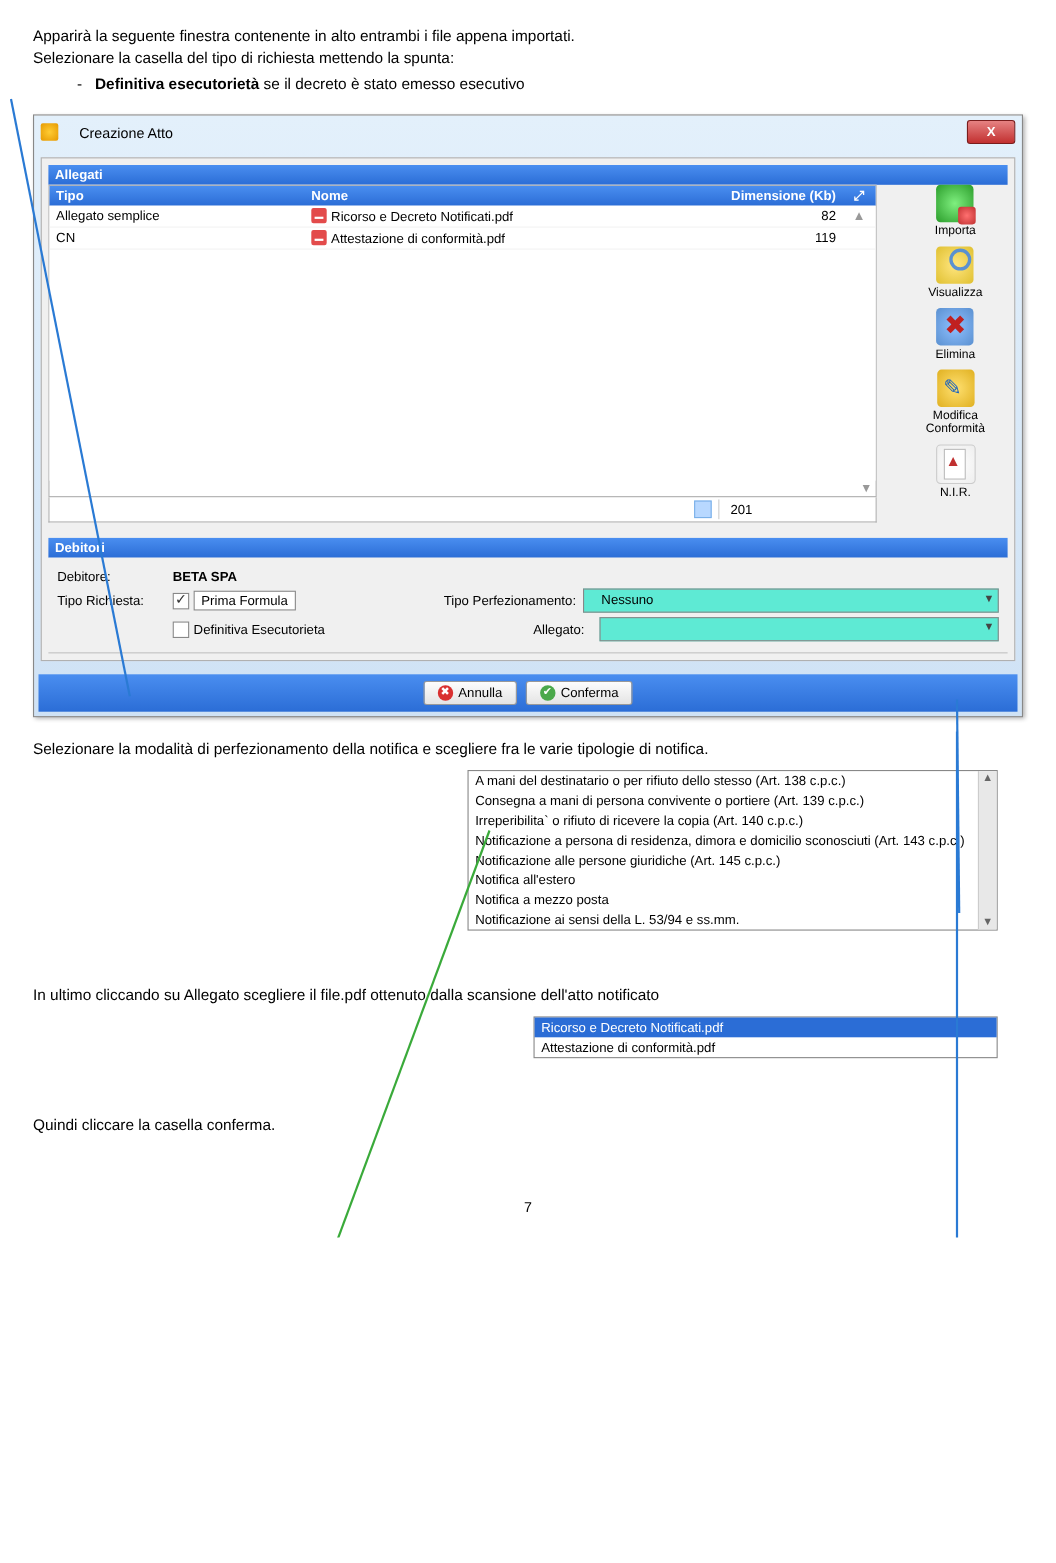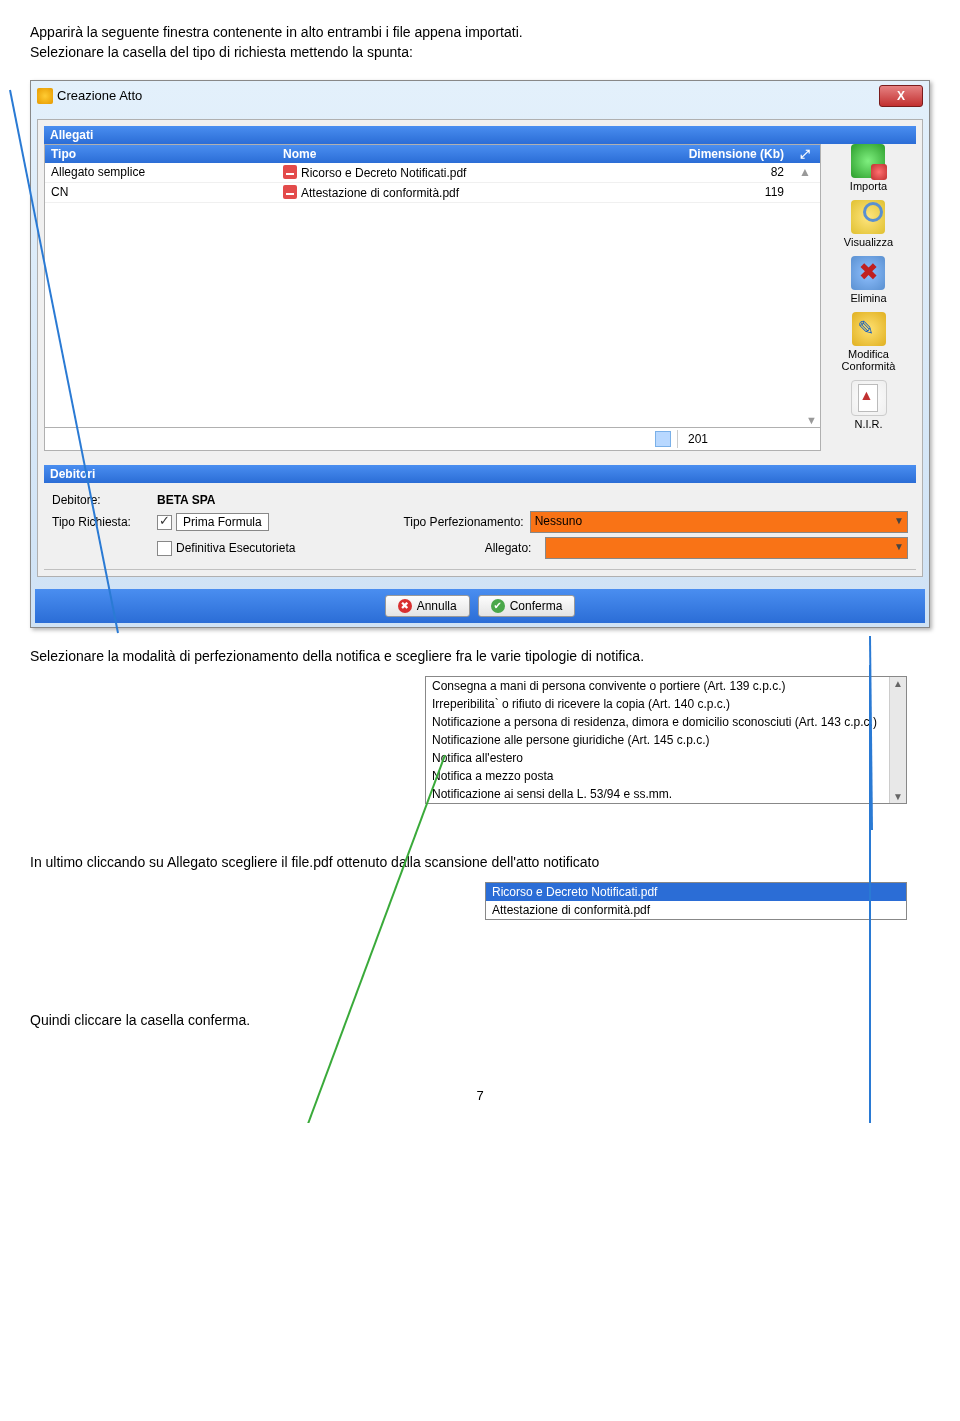--- a/index.html
+++ b/index.html
@@ -23,21 +23,21 @@
     position: relative;
   }
   .title-bar {
     display: flex;
     justify-content: space-between;
     align-items: center;
     padding: 4px 6px;
     font-family: "Segoe UI", Tahoma, sans-serif;
     font-size: 13px;
   }
-  .title-left { display: flex; gap: 4px; }
+  .title-left { display: flex; align-items: center; gap: 19px; }
   .title-icon {
     width: 16px; height: 16px;
     background: radial-gradient(#ffcc33, #e69900);
     border-radius: 2px;
   }
   .close-btn {
     width: 42px; height: 20px;
     background: linear-gradient(#e68282, #c23030);
     border: 1px solid #7a1c1c;
     border-radius: 3px;
@@ -58,20 +58,21 @@
     background: linear-gradient(#4a8ef0, #2b6dd6);
     color: #fff;
     padding: 2px 6px;
     font-weight: bold;
     font-size: 12px;
     font-family: Tahoma, sans-serif;
   }
   .allegati-body {
     display: flex;
     align-items: flex-start;
+    gap: 24px;
   }
   .table-area {
     flex: 1;
     background: #fff;
     border: 1px solid #b0b0b0;
     position: relative;
   }
   .tbl-head {
     display: flex;
     background: linear-gradient(#4a8ef0, #2b6dd6);
@@ -113,21 +114,21 @@
   .ico-elimina{background:radial-gradient(#8fc0ff,#5a90d0);position:relative;}
   .ico-elimina::after{content:"✖";position:absolute;left:0;right:0;color:#c02020;font-size:24px;top:2px;}
   .ico-modifica{background:radial-gradient(#ffe070,#e0b020);position:relative;}
   .ico-modifica::after{content:"✎";position:absolute;left:6px;top:4px;font-size:20px;color:#1760c0;}
   .ico-nir{background:radial-gradient(#fff,#eee);position:relative;border:1px solid #ccc;}
   .ico-nir::before{content:"";position:absolute;left:6px;top:3px;width:18px;height:26px;background:#fff;border:1px solid #bbb;}
   .ico-nir::after{content:"▲";position:absolute;left:8px;top:6px;color:#c03030;font-size:14px;}
   .debitori-body{padding:6px 8px;font-size:12px;background:#f0f0f0;border-bottom:1px solid #c0c0c0;}
   .drow{display:flex;align-items:center;margin:4px 0;}
   .drow label{display:inline-block;}
-  .combo{flex:1;border:1px solid #888;background:#f97316;padding:2px 20px 2px 4px;position:relative;font-size:12px;min-height:16px;}
+  .combo{flex:1;border:1px solid #888;background:#5eead4;padding:2px 20px 2px 16px;position:relative;font-size:12px;min-height:16px;}
   .combo .arrow{position:absolute;right:3px;top:3px;font-size:10px;color:#444;}
   .checkbox{width:13px;height:13px;border:1px solid #888;background:#fff;display:inline-block;vertical-align:-2px;margin-right:4px;position:relative;}
   .checkbox.checked::after{content:"✓";position:absolute;left:1px;top:-3px;font-size:13px;color:#333;}
   .prima-box{border:1px solid #888;padding:1px 6px;background:#fff;display:inline-block;font-size:12px;}
   .bottom-bar{
     margin:8px 4px 4px; background:linear-gradient(#4a8ef0,#2b6dd6);
     display:flex;justify-content:center;gap:8px;padding:6px;
   }
   .bb-btn{background:linear-gradient(#fdfdfd,#e4e4e4);border:1px solid #999;border-radius:3px;padding:3px 12px;display:flex;align-items:center;gap:5px;font-size:12px;font-family:Tahoma,sans-serif;}
   .circ{width:14px;height:14px;border-radius:50%;display:inline-block;color:#fff;font-size:10px;line-height:14px;text-align:center;}
@@ -152,20 +153,24 @@
   
   svg.overlay{position:absolute;left:0;top:0;pointer-events:none;}
 </style>
 </head>
 <body>
 
 <p>Apparirà la seguente finestra contenente in alto entrambi i file appena importati.</p>
 <p>Selezionare la casella del tipo di richiesta mettendo la spunta:</p>
 
 <ul class="bullets" style="list-style:none;padding-left:0;">
+  <li>
+    <span>-</span>&nbsp;&nbsp;
+    <b>Definitiva esecutorietà</b><span> se il decreto è stato emesso esecutivo</span>
+  </li>
 </ul>
 
 <div class="window">
   <div class="title-bar">
     <div class="title-left">
       <span class="title-icon"></span>
       <span>Creazione Atto</span>
     </div>
     <div class="close-btn">X</div>
   </div>
@@ -242,38 +247,39 @@
     <div class="bb-btn">
         <span class="circ circ-v">✔</span>
         <span>Conferma</span>
       </div>
   </div>
 </div>
 
 <p class="mid-text">Selezionare la modalità di perfezionamento della notifica e scegliere fra le varie tipologie di notifica.</p>
 
 <div class="dropdown-box">
+  <div class="opt">A mani del destinatario o per rifiuto dello stesso (Art. 138 c.p.c.)</div>
   <div class="opt">Consegna a mani di persona convivente o portiere (Art. 139 c.p.c.)</div>
   <div class="opt">Irreperibilita` o rifiuto di ricevere la copia (Art. 140 c.p.c.)</div>
   <div class="opt">Notificazione a persona di residenza, dimora e domicilio sconosciuti (Art. 143 c.p.c.)</div>
   <div class="opt">Notificazione alle persone giuridiche (Art. 145 c.p.c.)</div>
   <div class="opt">Notifica all'estero</div>
   <div class="opt">Notifica a mezzo posta</div>
   <div class="opt">Notificazione ai sensi della L. 53/94 e ss.mm.</div>
   <div class="sb"></div>
 </div>
 
 <p class="mid-text" style="margin-top:50px;">In ultimo cliccando su Allegato scegliere il file.pdf ottenuto dalla scansione dell'atto notificato</p>
 
 <div class="file-list">
   <div class="f sel">Ricorso e Decreto Notificati.pdf</div>
   <div class="f">Attestazione di conformità.pdf</div>
 </div>
 
-<p style="margin-top:92px;">Quindi cliccare la casella conferma.</p>
+<p style="margin-top:52px;">Quindi cliccare la casella conferma.</p>
 
 <div class="pagenum">7</div>
 
 <svg class="overlay" width="900" height="1400">
   <line x1="10" y1="90" x2="118" y2="633" stroke="#2a7ad4" stroke-width="2"></line>
 
   <line x1="870" y1="636" x2="872" y2="830" stroke="#2a7ad4" stroke-width="2"></line>
 
   <line x1="870" y1="665" x2="870" y2="1158" stroke="#2a7ad4" stroke-width="2"></line>
 

